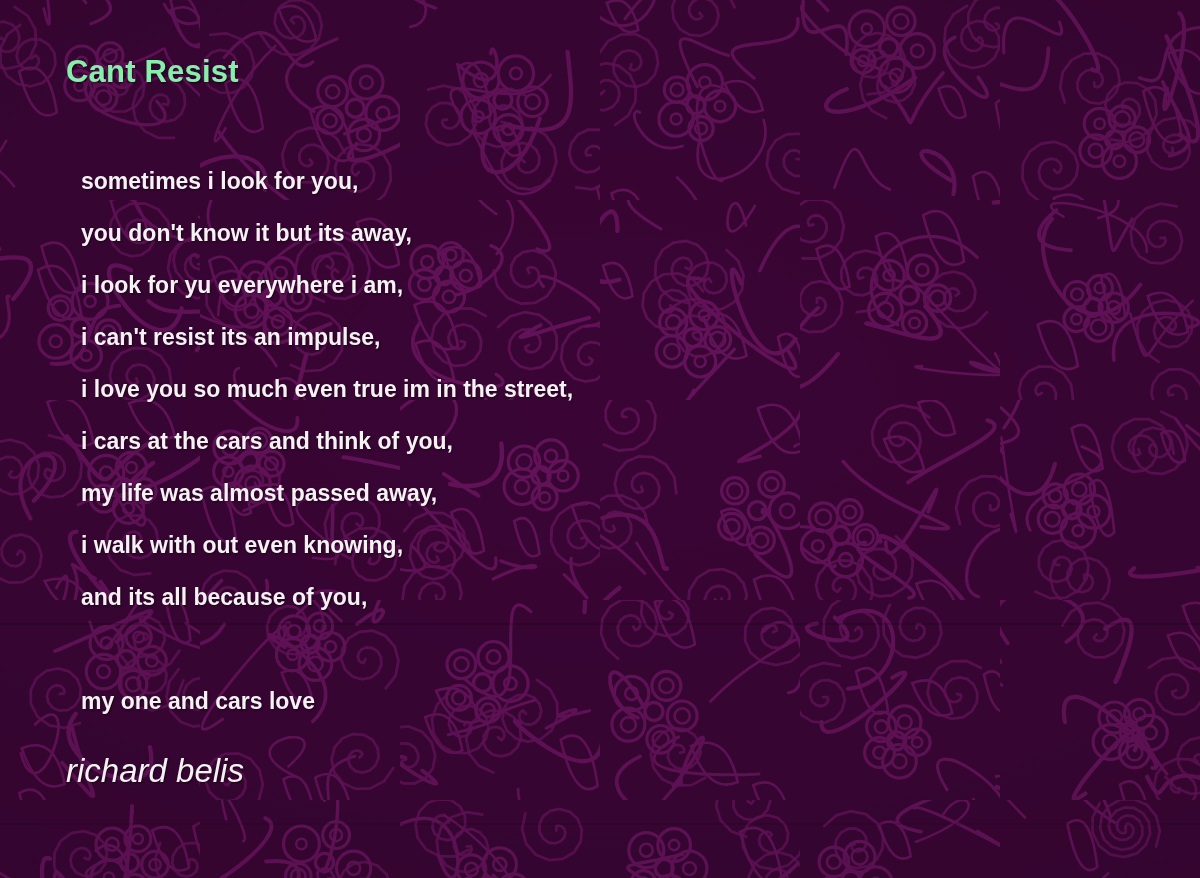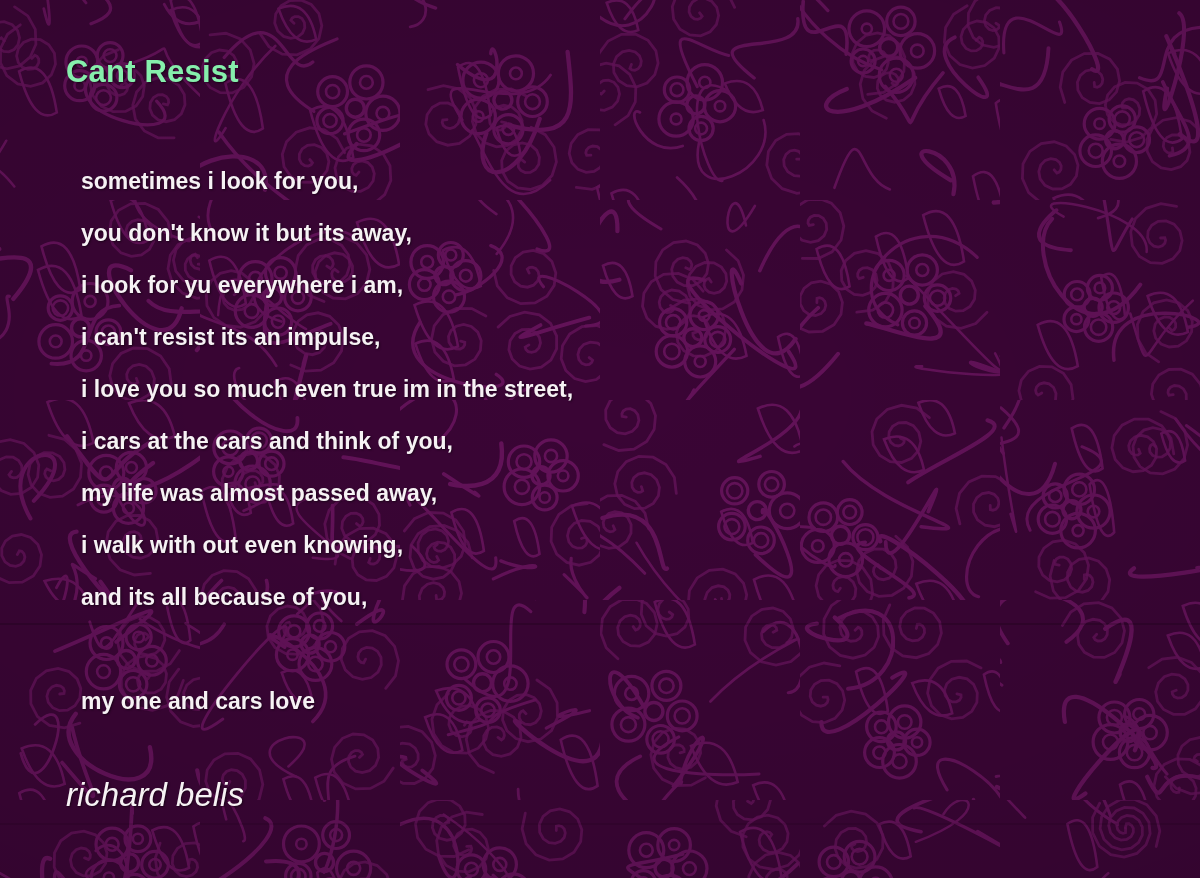--- a/index.html
+++ b/index.html
@@ -94,21 +94,21 @@
     white-space: pre;
     text-shadow: 1px 1px 2px rgba(0,0,0,0.5);
   }
   .poem-line.blank {
     color: transparent;
   }
 
   .poem-author {
     position: absolute;
     left: 66px;
-    top: 776px;
+    top: 752px;
     font-size: 33px;
     font-style: italic;
     font-weight: normal;
     color: #f6f2f4;
     white-space: nowrap;
     text-shadow: 1px 1px 2px rgba(0,0,0,0.5);
   }
 </style>
 </head>
 <body>

